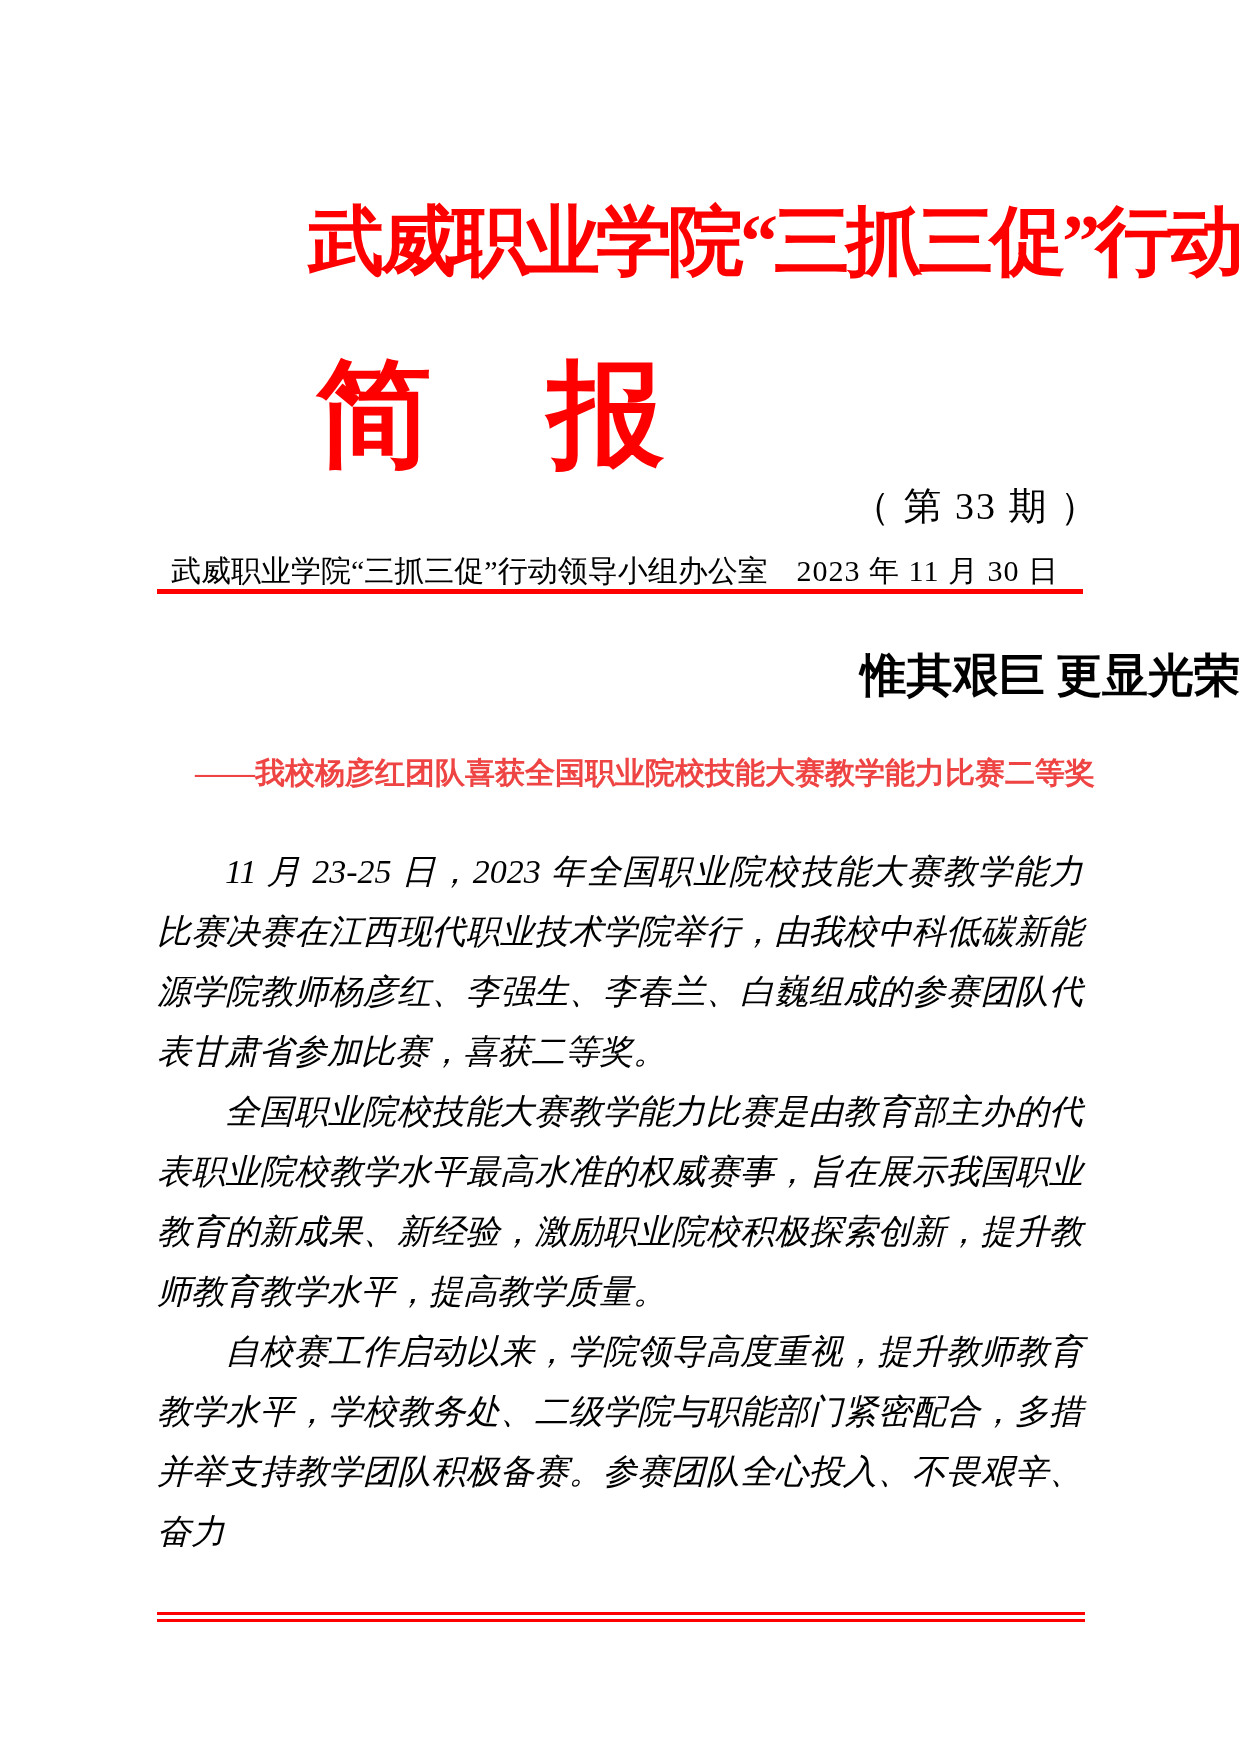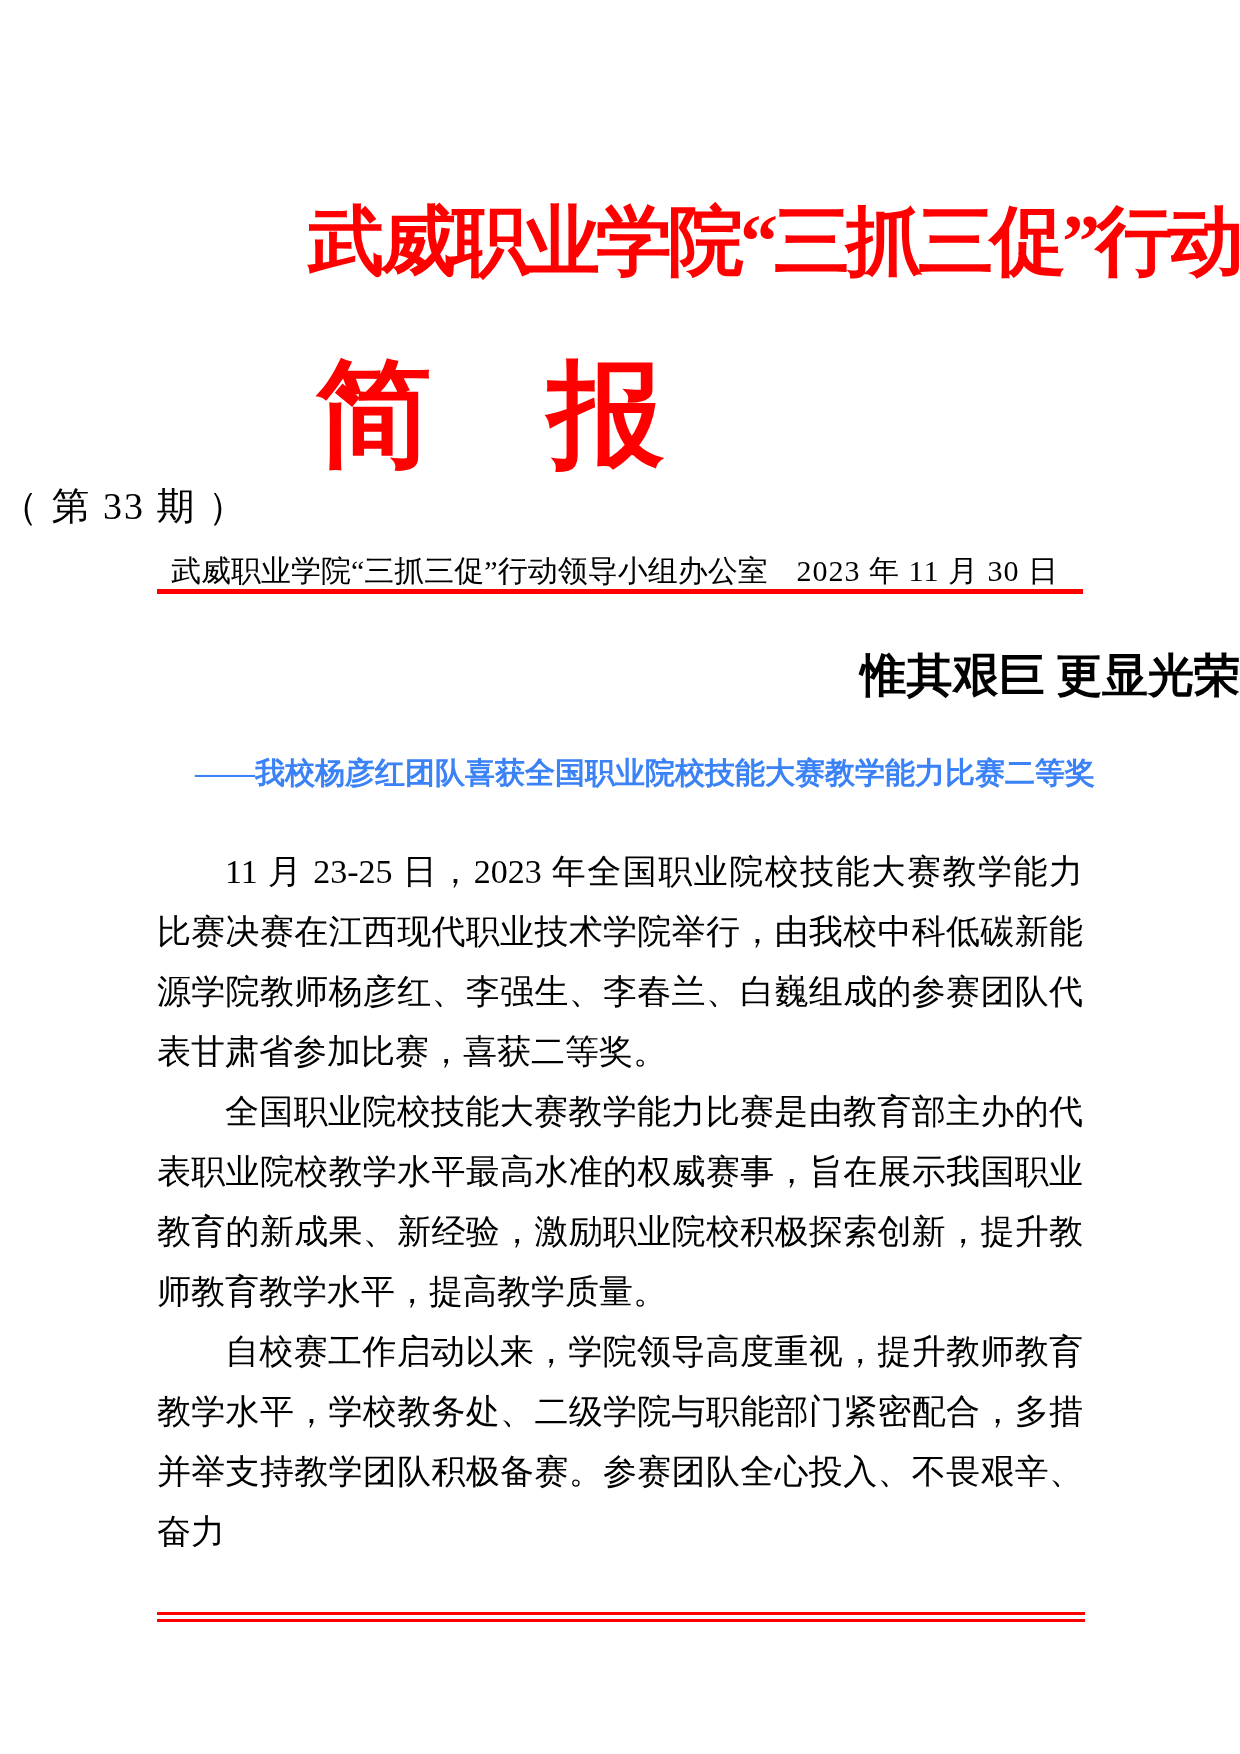--- a/index.html
+++ b/index.html
@@ -42,21 +42,21 @@
     font-weight: bold;
     color: #ff0000;
     white-space: nowrap;
     margin-top: 37px;
   }
   #issue-line {
     position: absolute;
     top: 486px;
     left: 0;
     width: 1100px;
-    text-align: left;
+    text-align: right;
     font-size: 38px;
     line-height: 1.1;
     letter-spacing: 2px;
     color: #000000;
   }
 
   
   #byline-row {
     position: absolute;
     top: 554px;
@@ -115,33 +115,34 @@
     position: absolute;
     top: 755px;
     left: 0;
     width: 1240px;
     text-align: center;
     padding-left: 50px;
     box-sizing: border-box;
     font-size: 30px;
     line-height: 1.2;
     font-weight: bold;
-    color: #3b82f6;
+    color: #ef4444;
     white-space: nowrap;
   }
   #article-body {
     position: absolute;
     top: 842px;
     left: 157px;
     width: 926px;
     font-size: 34px;
     line-height: 60px;
     text-align: justify;
     text-justify: inter-ideograph;
     color: #000000;
+    font-style: italic;
   }
   #article-body p {
     margin: 0;
     text-indent: 2em;
   }
 </style>
 </head>
 <body>
 
 <div id="page">

